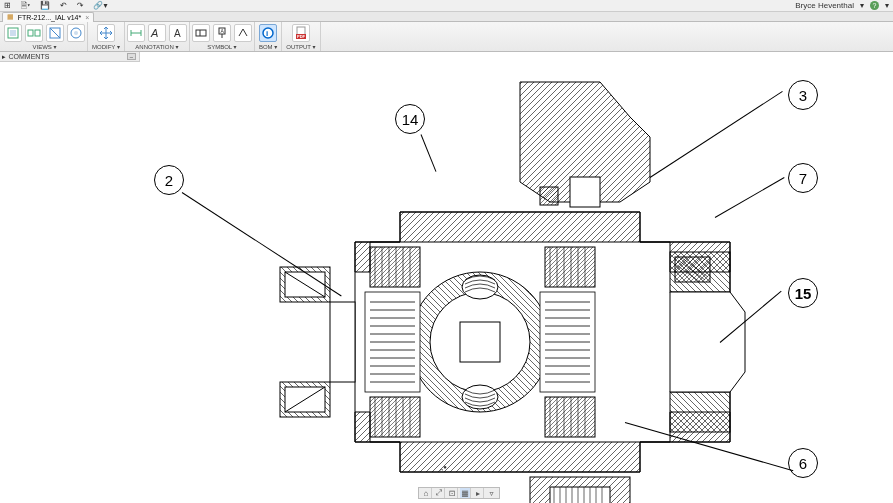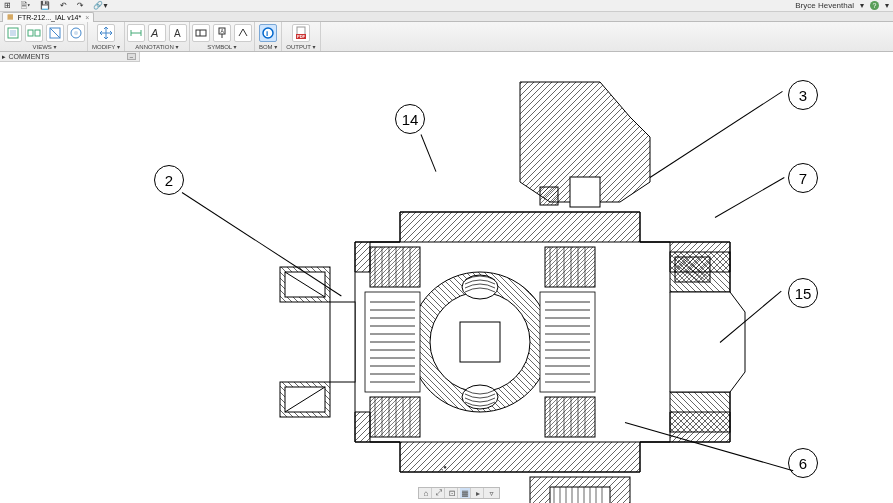--- a/index.html
+++ b/index.html
@@ -341,21 +341,21 @@
   <div class="balloon" style="left:788px; top:18px;">
       <span>3</span>
     </div>
   <div class="leader" style="left:650px; top:115px; width:158px; transform:rotate(-33deg);"></div>
 
   <div class="balloon" style="left:788px; top:101px;">
       <span>7</span>
     </div>
   <div class="leader" style="left:715px; top:155px; width:80px; transform:rotate(-30deg);"></div>
 
-  <div class="balloon" style="left:788px; top:216px;">
+  <div class="balloon" style="left:788px; top:216px;font-weight:bold;">
       <span>15</span>
     </div>
   <div class="leader" style="left:720px; top:280px; width:80px; transform:rotate(-40deg);"></div>
 
   <div class="balloon" style="left:788px; top:386px;">
       <span>6</span>
     </div>
   <div class="leader" style="left:625px; top:360px; width:175px; transform:rotate(16deg);"></div>
 
   <div class="cursor-mark">▫<sup style="font-size:6px;">●</sup></div>

